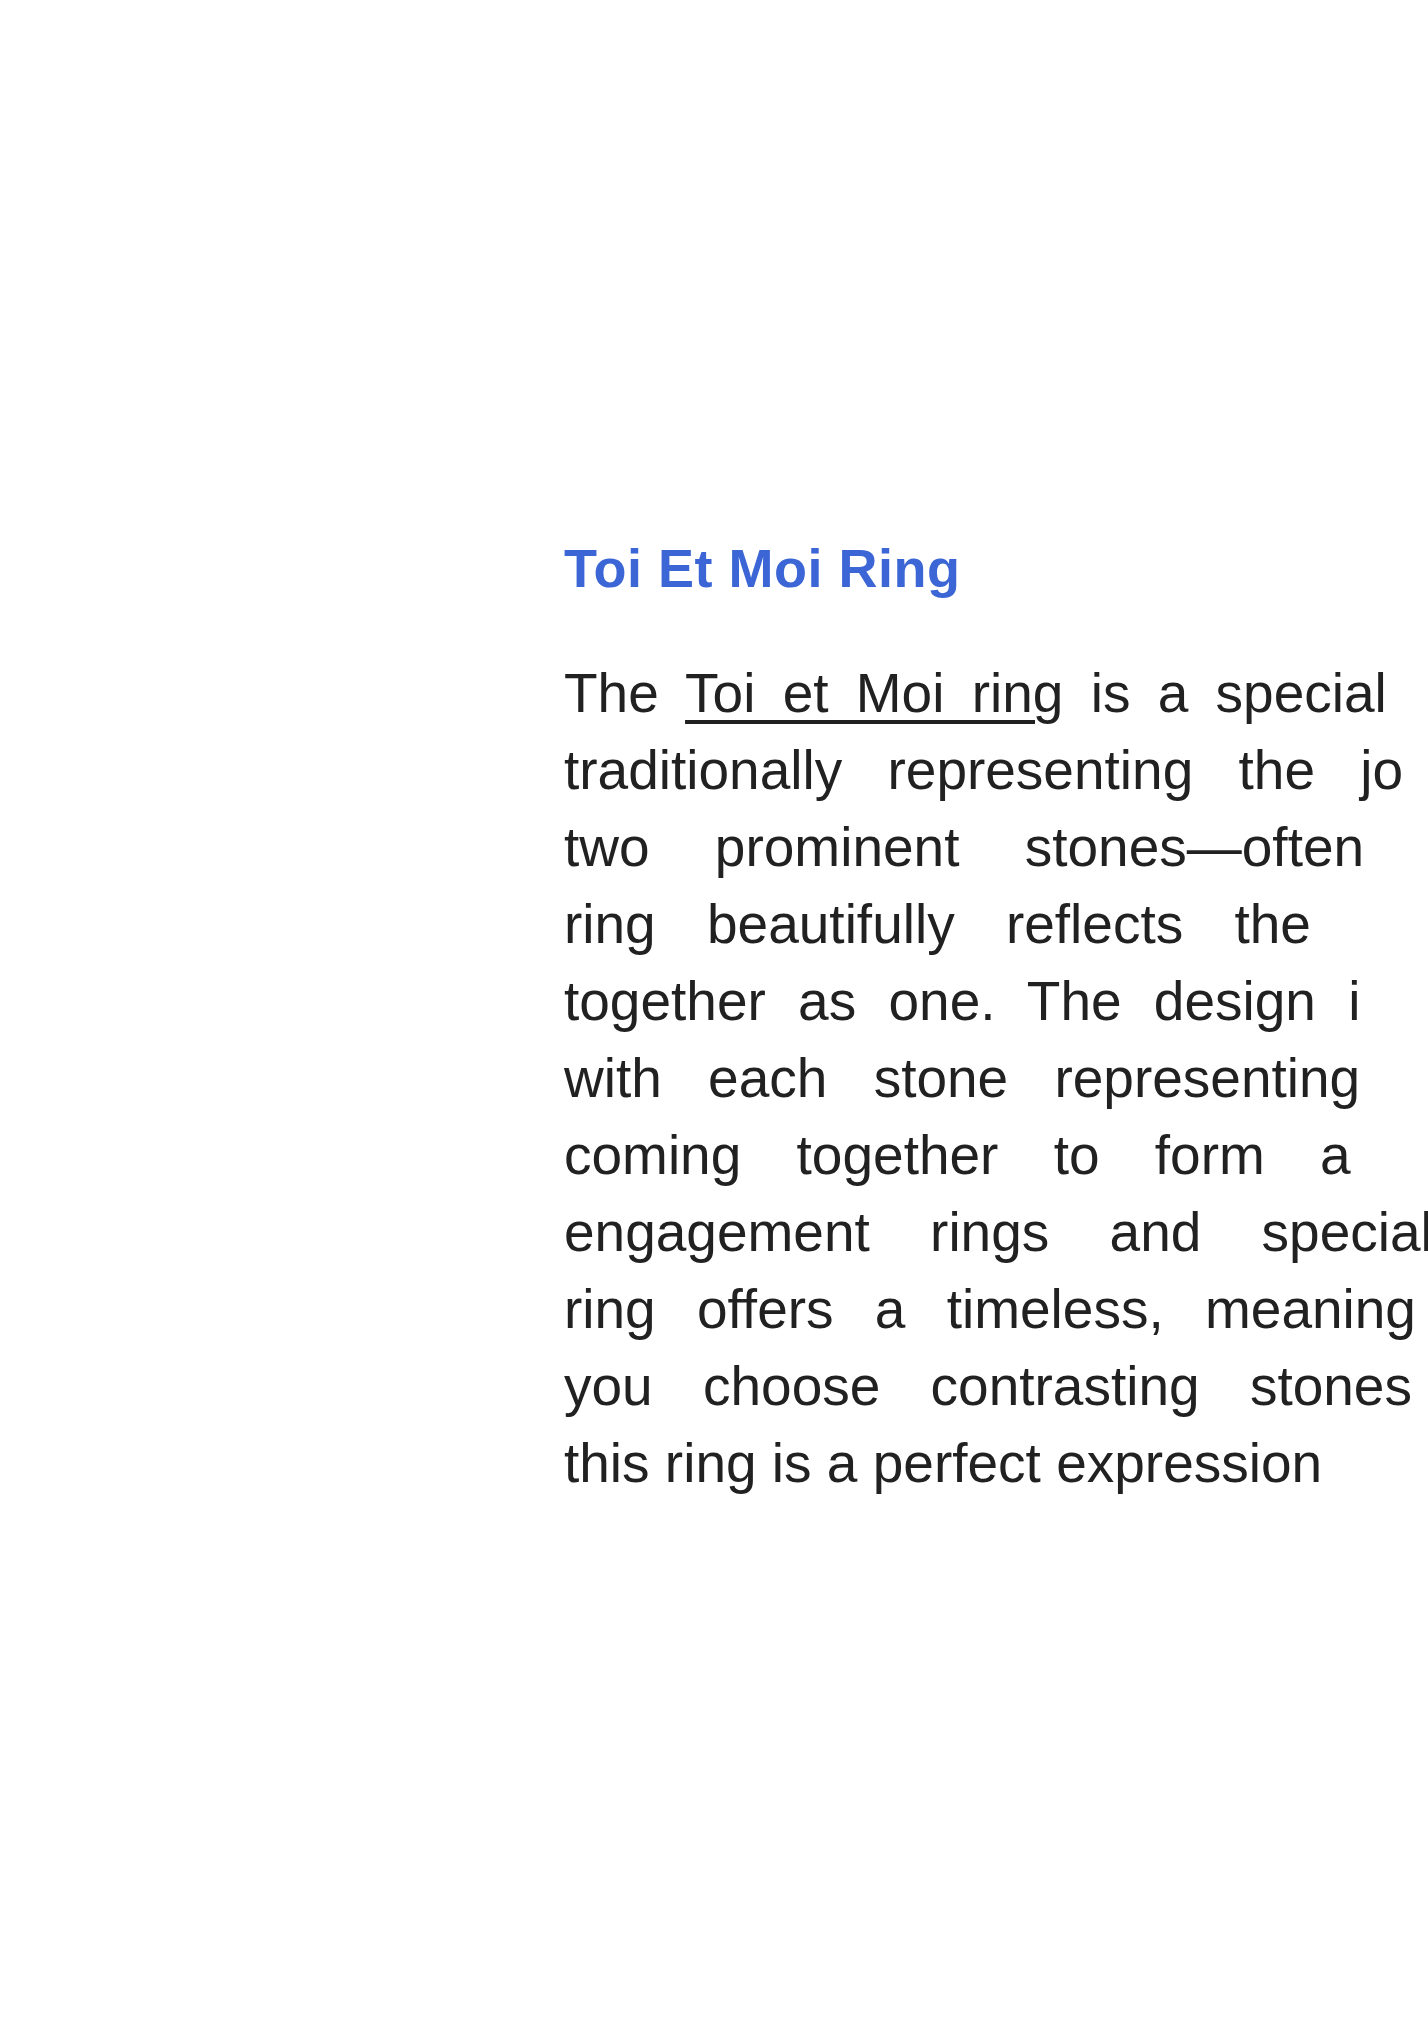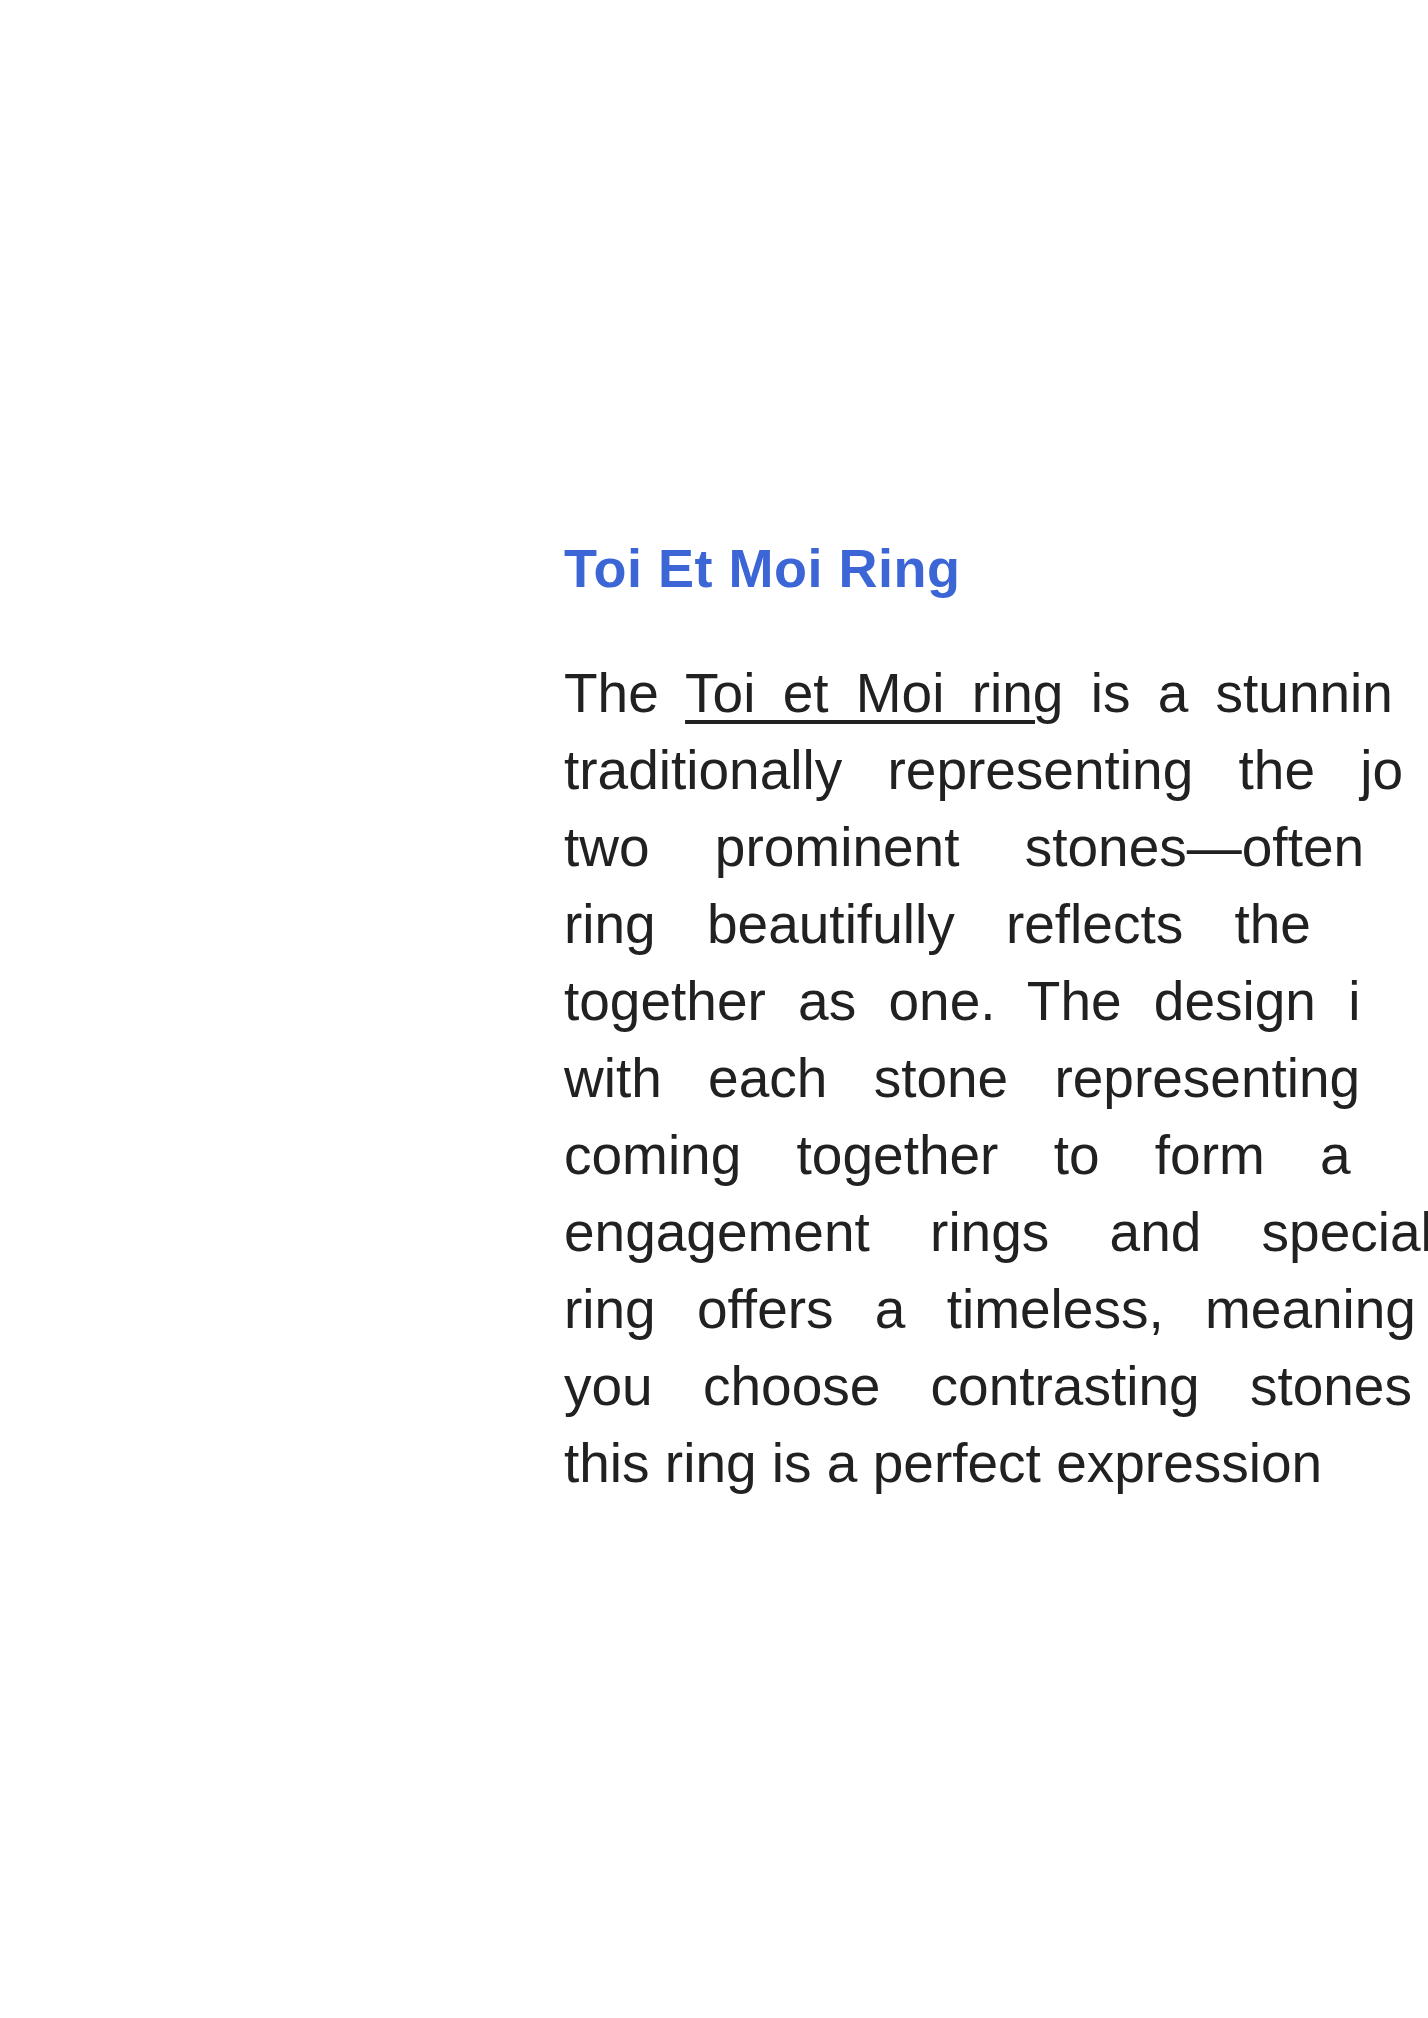--- a/index.html
+++ b/index.html
@@ -60,21 +60,21 @@
   }
 </style>
 </head>
 <body>
 
 <div class="page">
 
   <h1 class="heading">Toi Et Moi Ring</h1>
 
   <div class="para">
-    <div class="line"><span>The </span><a class="inline-link">Toi et Moi ring</a><span> is a stunnin</span></div>
+    <div class="line"><span>The </span><a class="inline-link">Toi et Moi ring</a><span> is a special</span></div>
     <div class="line">traditionally representing the jo</div>
     <div class="line">two prominent stones—often</div>
     <div class="line">ring beautifully reflects the</div>
     <div class="line">together as one. The design i</div>
     <div class="line">with each stone representing</div>
     <div class="line">coming together to form a</div>
     <div class="line">engagement rings and special</div>
     <div class="line">ring offers a timeless, meaning</div>
     <div class="line">you choose contrasting stones</div>
     <div class="line">this ring is a perfect expression</div>

